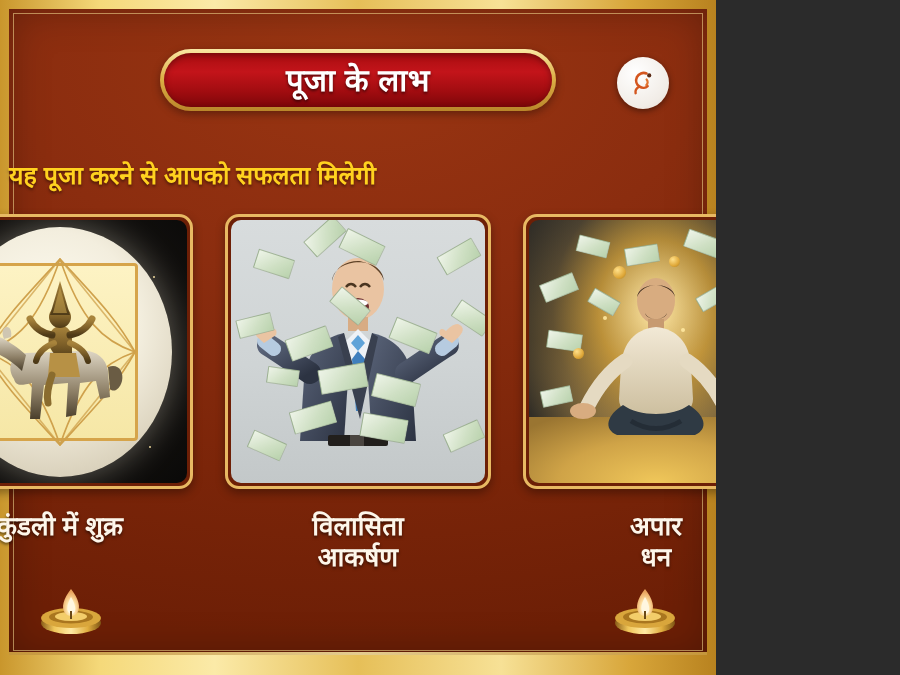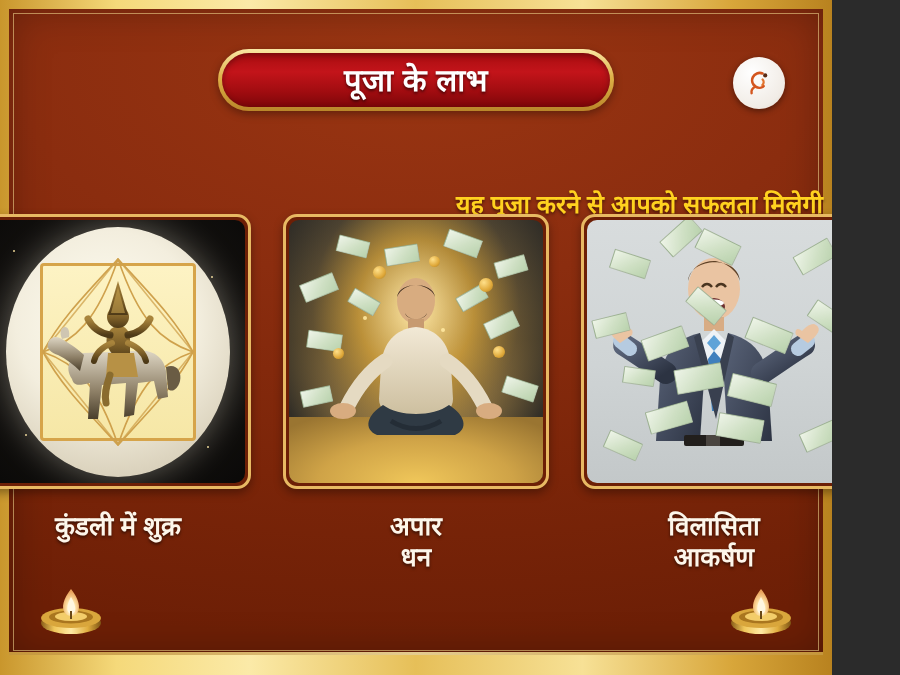--- a/index.html
+++ b/index.html
@@ -1,21 +1,21 @@
 <!DOCTYPE html>
 <html lang="hi"><head>
 <meta charset="utf-8">
 <title>Puja Benefits Banner</title>
 <style>
   html,body{margin:0;padding:0;background:#2b2b2b;}
   body{font-family:"Liberation Sans","DejaVu Sans",sans-serif;}
 
   .banner{
     position:relative;
-    width:832px;height:675px;
+    width:716px;height:675px;
     overflow:hidden;
     background:
       linear-gradient(90deg,#c9962c 0%,#f5d97a 14%,#fbeaa8 30%,#e6bf58 50%,#f7e196 70%,#d8a63a 88%,#b8821f 100%);
     box-sizing:border-box;
   }
 
   
   .field{
     position:absolute;
     left:9px;top:9px;right:9px;bottom:20px;
@@ -51,25 +51,24 @@
     display:flex;align-items:center;justify-content:center;
     box-shadow:inset 0 2px 6px rgba(0,0,0,.35);
   }
   .title-text{
     color:#fff;font-size:31px;font-weight:700;letter-spacing:.5px;
     text-shadow:0 2px 3px rgba(0,0,0,.55);
     line-height:1;white-space:nowrap;
   }
 
   .subtitle{
-    position:absolute;left:0;right:0;top:148px;text-align:right;
+    position:absolute;left:0;right:0;top:148px;text-align:left;
     color:#ffd21f;font-size:25px;font-weight:700;
     text-shadow:0 2px 3px rgba(0,0,0,.45);
     white-space:nowrap;
-    margin-top:29px;
   }
 
   
   .logo{
     position:absolute;right:38px;top:48px;
     width:52px;height:52px;border-radius:50%;
     background:radial-gradient(circle at 36% 30%,#ffffff,#f1ece6 70%,#ded7cf 100%);
     box-shadow:0 2px 6px rgba(0,0,0,.45);
     display:flex;align-items:center;justify-content:center;
   }
@@ -224,20 +223,88 @@
               <path d="M110 96 C120 100 126 106 128 114" stroke="url(#bronze)" stroke-width="6" fill="none" stroke-linecap="round"></path>
 
               <path d="M90 106 L116 106 L120 130 L88 130Z" fill="#b79145"></path>
 
               <path d="M92 128 C88 140 86 148 88 156" stroke="#8a6c2e" stroke-width="7" fill="none" stroke-linecap="round"></path>
             </svg>
           </div>
         </div>
         <div class="caption">
           <div>कुंडली में शुक्र</div>
+        </div>
+      </div>
+
+      <div class="card-col">
+        <div class="card">
+          <div class="card-img art3">
+            <svg width="220" height="250" viewBox="0 0 220 250" aria-hidden="true" style="position:absolute;left:50%;bottom:0;transform:translateX(-50%);">
+              <defs>
+                <linearGradient id="suit" x1="0" y1="0" x2="1" y2="1">
+                  <stop offset="0%" stop-color="#5a6479"></stop>
+                  <stop offset="60%" stop-color="#3f4759"></stop>
+                  <stop offset="100%" stop-color="#2c3342"></stop>
+                </linearGradient>
+              </defs>
+
+              <ellipse cx="110" cy="56" rx="26" ry="31" fill="#eac4a2"></ellipse>
+              <path d="M84 48 C86 24 134 22 136 48 C132 34 116 28 110 28 C98 28 87 34 84 48Z" fill="#5e4126"></path>
+
+              <ellipse cx="110" cy="74" rx="11" ry="9" fill="#6e3030"></ellipse>
+              <ellipse cx="110" cy="70" rx="10" ry="3.5" fill="#fff"></ellipse>
+
+              <path d="M98 54 C101 50 105 50 108 54" stroke="#4a3520" stroke-width="2.4" fill="none"></path>
+              <path d="M112 54 C115 50 119 50 122 54" stroke="#4a3520" stroke-width="2.4" fill="none"></path>
+
+              <rect x="100" y="84" width="20" height="14" fill="#d8ac84"></rect>
+
+              <path d="M110 96 L96 110 L110 150 L124 110Z" fill="#eef2f6"></path>
+
+              <path d="M110 102 L103 110 L110 118 L117 110Z" fill="#5fa3d8"></path>
+              <path d="M110 118 L104 126 L108 178 L114 178 L117 126Z" fill="#3f7fbd"></path>
+
+              <path d="M96 100 C70 106 58 124 56 146 L52 208 L96 208 L100 146 Z" fill="url(#suit)"></path>
+              <path d="M124 100 C150 106 162 124 164 146 L168 208 L124 208 L120 146 Z" fill="url(#suit)"></path>
+              <path d="M96 100 L110 150 L124 100 L130 104 L112 186 L90 104Z" fill="#39404f"></path>
+
+              <path d="M62 140 C44 128 30 118 20 112" stroke="url(#suit)" stroke-width="22" fill="none" stroke-linecap="round"></path>
+              <path d="M158 140 C176 128 190 118 200 112" stroke="url(#suit)" stroke-width="22" fill="none" stroke-linecap="round"></path>
+
+              <path d="M26 116 L16 108" stroke="#b6cbe0" stroke-width="14" stroke-linecap="round"></path>
+              <path d="M194 116 L204 108" stroke="#b6cbe0" stroke-width="14" stroke-linecap="round"></path>
+
+              <path d="M16 110 C6 102 2 96 8 92 C12 89 18 94 22 98 C26 94 30 96 28 102Z" fill="#eac4a2"></path>
+              <path d="M204 110 C214 102 218 96 212 92 C208 89 202 94 198 98 C194 94 190 96 192 102Z" fill="#eac4a2"></path>
+
+              <rect x="80" y="202" width="60" height="11" rx="2" fill="#221f1c"></rect>
+              <rect x="102" y="202" width="14" height="11" fill="#4a4540"></rect>
+            </svg>
+            <div class="bill" style="left:74px;top:6px;width:38px;height:19px;transform:rotate(-42deg);"></div>
+            <div class="bill" style="left:110px;top:16px;width:40px;height:20px;transform:rotate(26deg);"></div>
+            <div class="bill" style="left:24px;top:34px;width:36px;height:18px;transform:rotate(18deg);"></div>
+            <div class="bill" style="left:208px;top:26px;width:38px;height:19px;transform:rotate(-30deg);"></div>
+            <div class="bill" style="left:6px;top:96px;width:34px;height:17px;transform:rotate(-14deg);"></div>
+            <div class="bill" style="left:222px;top:88px;width:36px;height:18px;transform:rotate(34deg);"></div>
+            <div class="bill" style="left:56px;top:112px;width:42px;height:21px;transform:rotate(-20deg);"></div>
+            <div class="bill" style="left:160px;top:104px;width:42px;height:21px;transform:rotate(22deg);"></div>
+            <div class="bill" style="left:88px;top:146px;width:46px;height:23px;transform:rotate(-10deg);"></div>
+            <div class="bill" style="left:142px;top:158px;width:44px;height:22px;transform:rotate(14deg);"></div>
+            <div class="bill" style="left:60px;top:186px;width:42px;height:21px;transform:rotate(-16deg);"></div>
+            <div class="bill" style="left:130px;top:196px;width:44px;height:22px;transform:rotate(10deg);"></div>
+            <div class="bill" style="left:18px;top:216px;width:34px;height:17px;transform:rotate(24deg);"></div>
+            <div class="bill" style="left:214px;top:206px;width:36px;height:18px;transform:rotate(-24deg);"></div>
+            <div class="bill" style="left:100px;top:76px;width:36px;height:18px;transform:rotate(40deg);"></div>
+            <div class="bill" style="left:36px;top:148px;width:30px;height:15px;transform:rotate(8deg);"></div>
+          </div>
+        </div>
+        <div class="caption">
+          <div>विलासिता</div>
+          <div>आकर्षण</div>
         </div>
       </div>
 
       <div class="card-col">
         <div class="card">
           <div class="card-img art2">
             <div class="bill" style="left:12px;top:58px;width:34px;height:17px;transform:rotate(-22deg);"></div>
             <div class="bill" style="left:48px;top:18px;width:30px;height:15px;transform:rotate(14deg);"></div>
             <div class="bill" style="left:96px;top:26px;width:32px;height:16px;transform:rotate(-9deg);"></div>
             <div class="bill" style="left:156px;top:14px;width:34px;height:17px;transform:rotate(20deg);"></div>
@@ -286,88 +353,20 @@
               <path d="M70 152 C86 162 104 162 120 152" stroke="#242d36" stroke-width="5" fill="none"></path>
             </svg>
           </div>
         </div>
         <div class="caption">
           <div>अपार</div>
           <div>धन</div>
         </div>
       </div>
 
-      <div class="card-col">
-        <div class="card">
-          <div class="card-img art3">
-            <svg width="220" height="250" viewBox="0 0 220 250" aria-hidden="true" style="position:absolute;left:50%;bottom:0;transform:translateX(-50%);">
-              <defs>
-                <linearGradient id="suit" x1="0" y1="0" x2="1" y2="1">
-                  <stop offset="0%" stop-color="#5a6479"></stop>
-                  <stop offset="60%" stop-color="#3f4759"></stop>
-                  <stop offset="100%" stop-color="#2c3342"></stop>
-                </linearGradient>
-              </defs>
-
-              <ellipse cx="110" cy="56" rx="26" ry="31" fill="#eac4a2"></ellipse>
-              <path d="M84 48 C86 24 134 22 136 48 C132 34 116 28 110 28 C98 28 87 34 84 48Z" fill="#5e4126"></path>
-
-              <ellipse cx="110" cy="74" rx="11" ry="9" fill="#6e3030"></ellipse>
-              <ellipse cx="110" cy="70" rx="10" ry="3.5" fill="#fff"></ellipse>
-
-              <path d="M98 54 C101 50 105 50 108 54" stroke="#4a3520" stroke-width="2.4" fill="none"></path>
-              <path d="M112 54 C115 50 119 50 122 54" stroke="#4a3520" stroke-width="2.4" fill="none"></path>
-
-              <rect x="100" y="84" width="20" height="14" fill="#d8ac84"></rect>
-
-              <path d="M110 96 L96 110 L110 150 L124 110Z" fill="#eef2f6"></path>
-
-              <path d="M110 102 L103 110 L110 118 L117 110Z" fill="#5fa3d8"></path>
-              <path d="M110 118 L104 126 L108 178 L114 178 L117 126Z" fill="#3f7fbd"></path>
-
-              <path d="M96 100 C70 106 58 124 56 146 L52 208 L96 208 L100 146 Z" fill="url(#suit)"></path>
-              <path d="M124 100 C150 106 162 124 164 146 L168 208 L124 208 L120 146 Z" fill="url(#suit)"></path>
-              <path d="M96 100 L110 150 L124 100 L130 104 L112 186 L90 104Z" fill="#39404f"></path>
-
-              <path d="M62 140 C44 128 30 118 20 112" stroke="url(#suit)" stroke-width="22" fill="none" stroke-linecap="round"></path>
-              <path d="M158 140 C176 128 190 118 200 112" stroke="url(#suit)" stroke-width="22" fill="none" stroke-linecap="round"></path>
-
-              <path d="M26 116 L16 108" stroke="#b6cbe0" stroke-width="14" stroke-linecap="round"></path>
-              <path d="M194 116 L204 108" stroke="#b6cbe0" stroke-width="14" stroke-linecap="round"></path>
-
-              <path d="M16 110 C6 102 2 96 8 92 C12 89 18 94 22 98 C26 94 30 96 28 102Z" fill="#eac4a2"></path>
-              <path d="M204 110 C214 102 218 96 212 92 C208 89 202 94 198 98 C194 94 190 96 192 102Z" fill="#eac4a2"></path>
-
-              <rect x="80" y="202" width="60" height="11" rx="2" fill="#221f1c"></rect>
-              <rect x="102" y="202" width="14" height="11" fill="#4a4540"></rect>
-            </svg>
-            <div class="bill" style="left:74px;top:6px;width:38px;height:19px;transform:rotate(-42deg);"></div>
-            <div class="bill" style="left:110px;top:16px;width:40px;height:20px;transform:rotate(26deg);"></div>
-            <div class="bill" style="left:24px;top:34px;width:36px;height:18px;transform:rotate(18deg);"></div>
-            <div class="bill" style="left:208px;top:26px;width:38px;height:19px;transform:rotate(-30deg);"></div>
-            <div class="bill" style="left:6px;top:96px;width:34px;height:17px;transform:rotate(-14deg);"></div>
-            <div class="bill" style="left:222px;top:88px;width:36px;height:18px;transform:rotate(34deg);"></div>
-            <div class="bill" style="left:56px;top:112px;width:42px;height:21px;transform:rotate(-20deg);"></div>
-            <div class="bill" style="left:160px;top:104px;width:42px;height:21px;transform:rotate(22deg);"></div>
-            <div class="bill" style="left:88px;top:146px;width:46px;height:23px;transform:rotate(-10deg);"></div>
-            <div class="bill" style="left:142px;top:158px;width:44px;height:22px;transform:rotate(14deg);"></div>
-            <div class="bill" style="left:60px;top:186px;width:42px;height:21px;transform:rotate(-16deg);"></div>
-            <div class="bill" style="left:130px;top:196px;width:44px;height:22px;transform:rotate(10deg);"></div>
-            <div class="bill" style="left:18px;top:216px;width:34px;height:17px;transform:rotate(24deg);"></div>
-            <div class="bill" style="left:214px;top:206px;width:36px;height:18px;transform:rotate(-24deg);"></div>
-            <div class="bill" style="left:100px;top:76px;width:36px;height:18px;transform:rotate(40deg);"></div>
-            <div class="bill" style="left:36px;top:148px;width:30px;height:15px;transform:rotate(8deg);"></div>
-          </div>
-        </div>
-        <div class="caption">
-          <div>विलासिता</div>
-          <div>आकर्षण</div>
-        </div>
-      </div>
-
     </div>
 
     <div class="diya left">
       <svg width="76" height="60" viewBox="0 0 76 60" aria-hidden="true">
         <defs>
           <linearGradient id="dishL" x1="0" y1="0" x2="1" y2="0">
             <stop offset="0%" stop-color="#8a5d18"></stop>
             <stop offset="22%" stop-color="#f0c65a"></stop>
             <stop offset="50%" stop-color="#ffe9a3"></stop>
             <stop offset="78%" stop-color="#e0ad3e"></stop>

